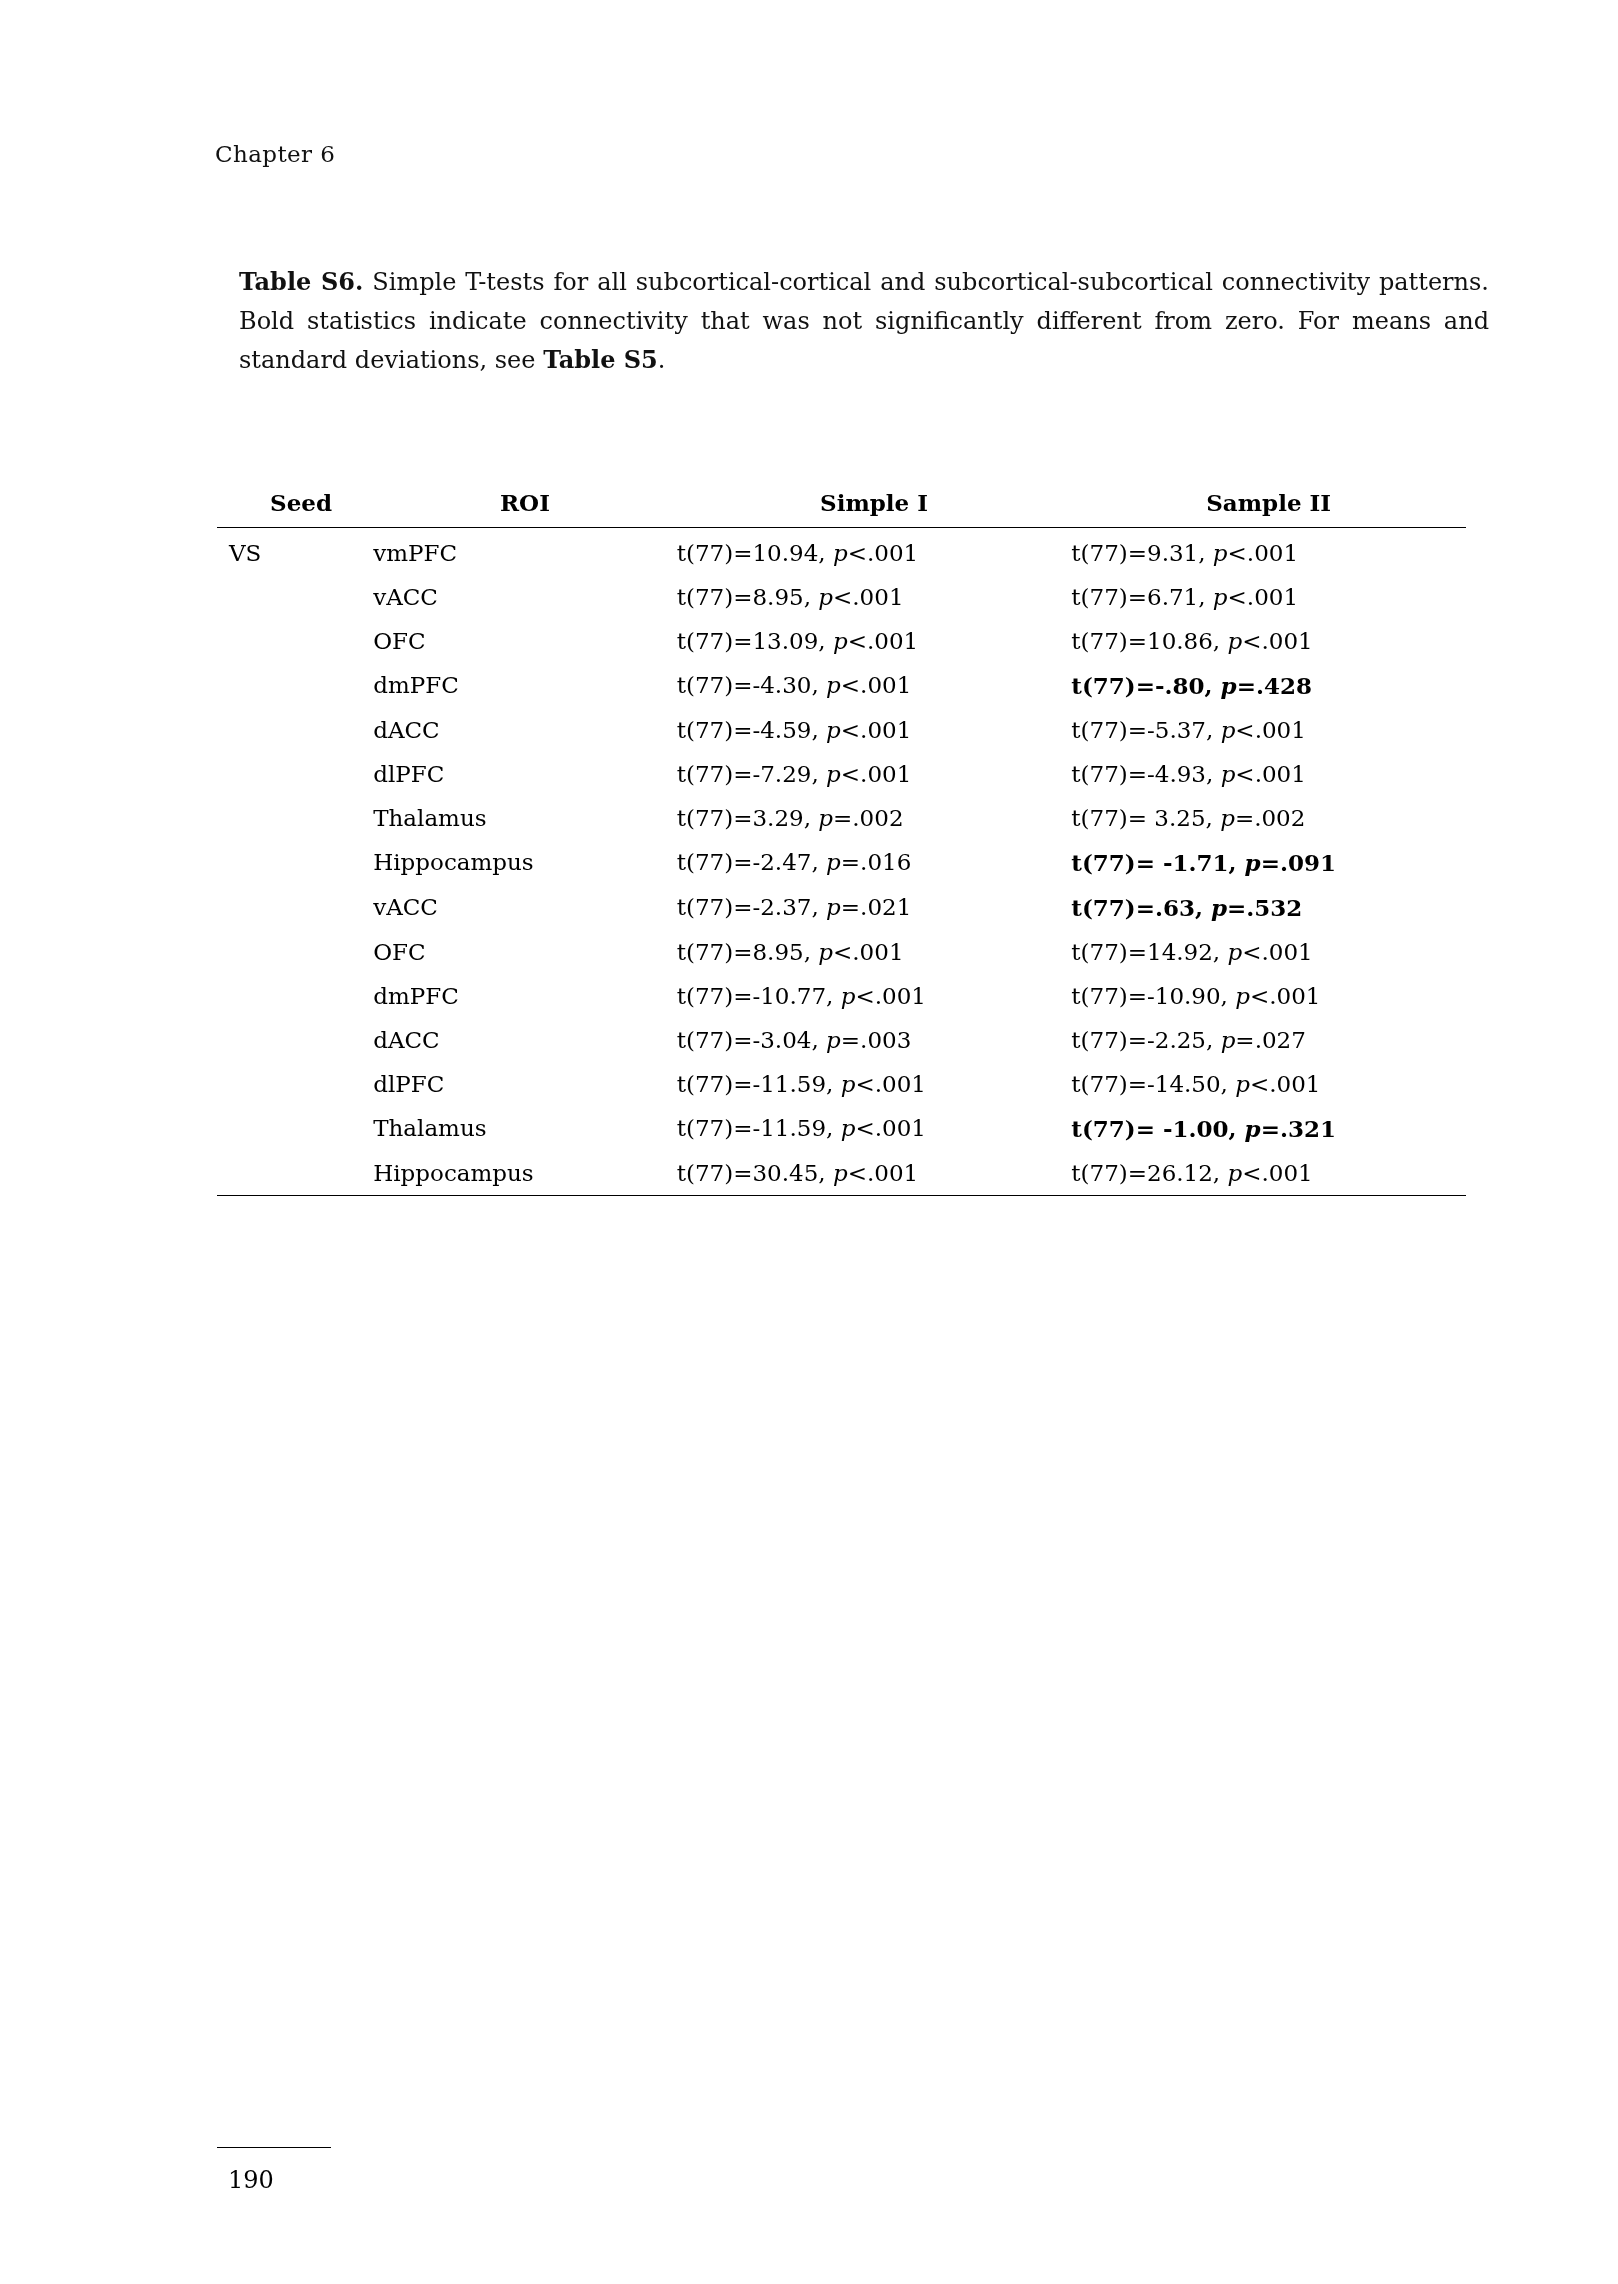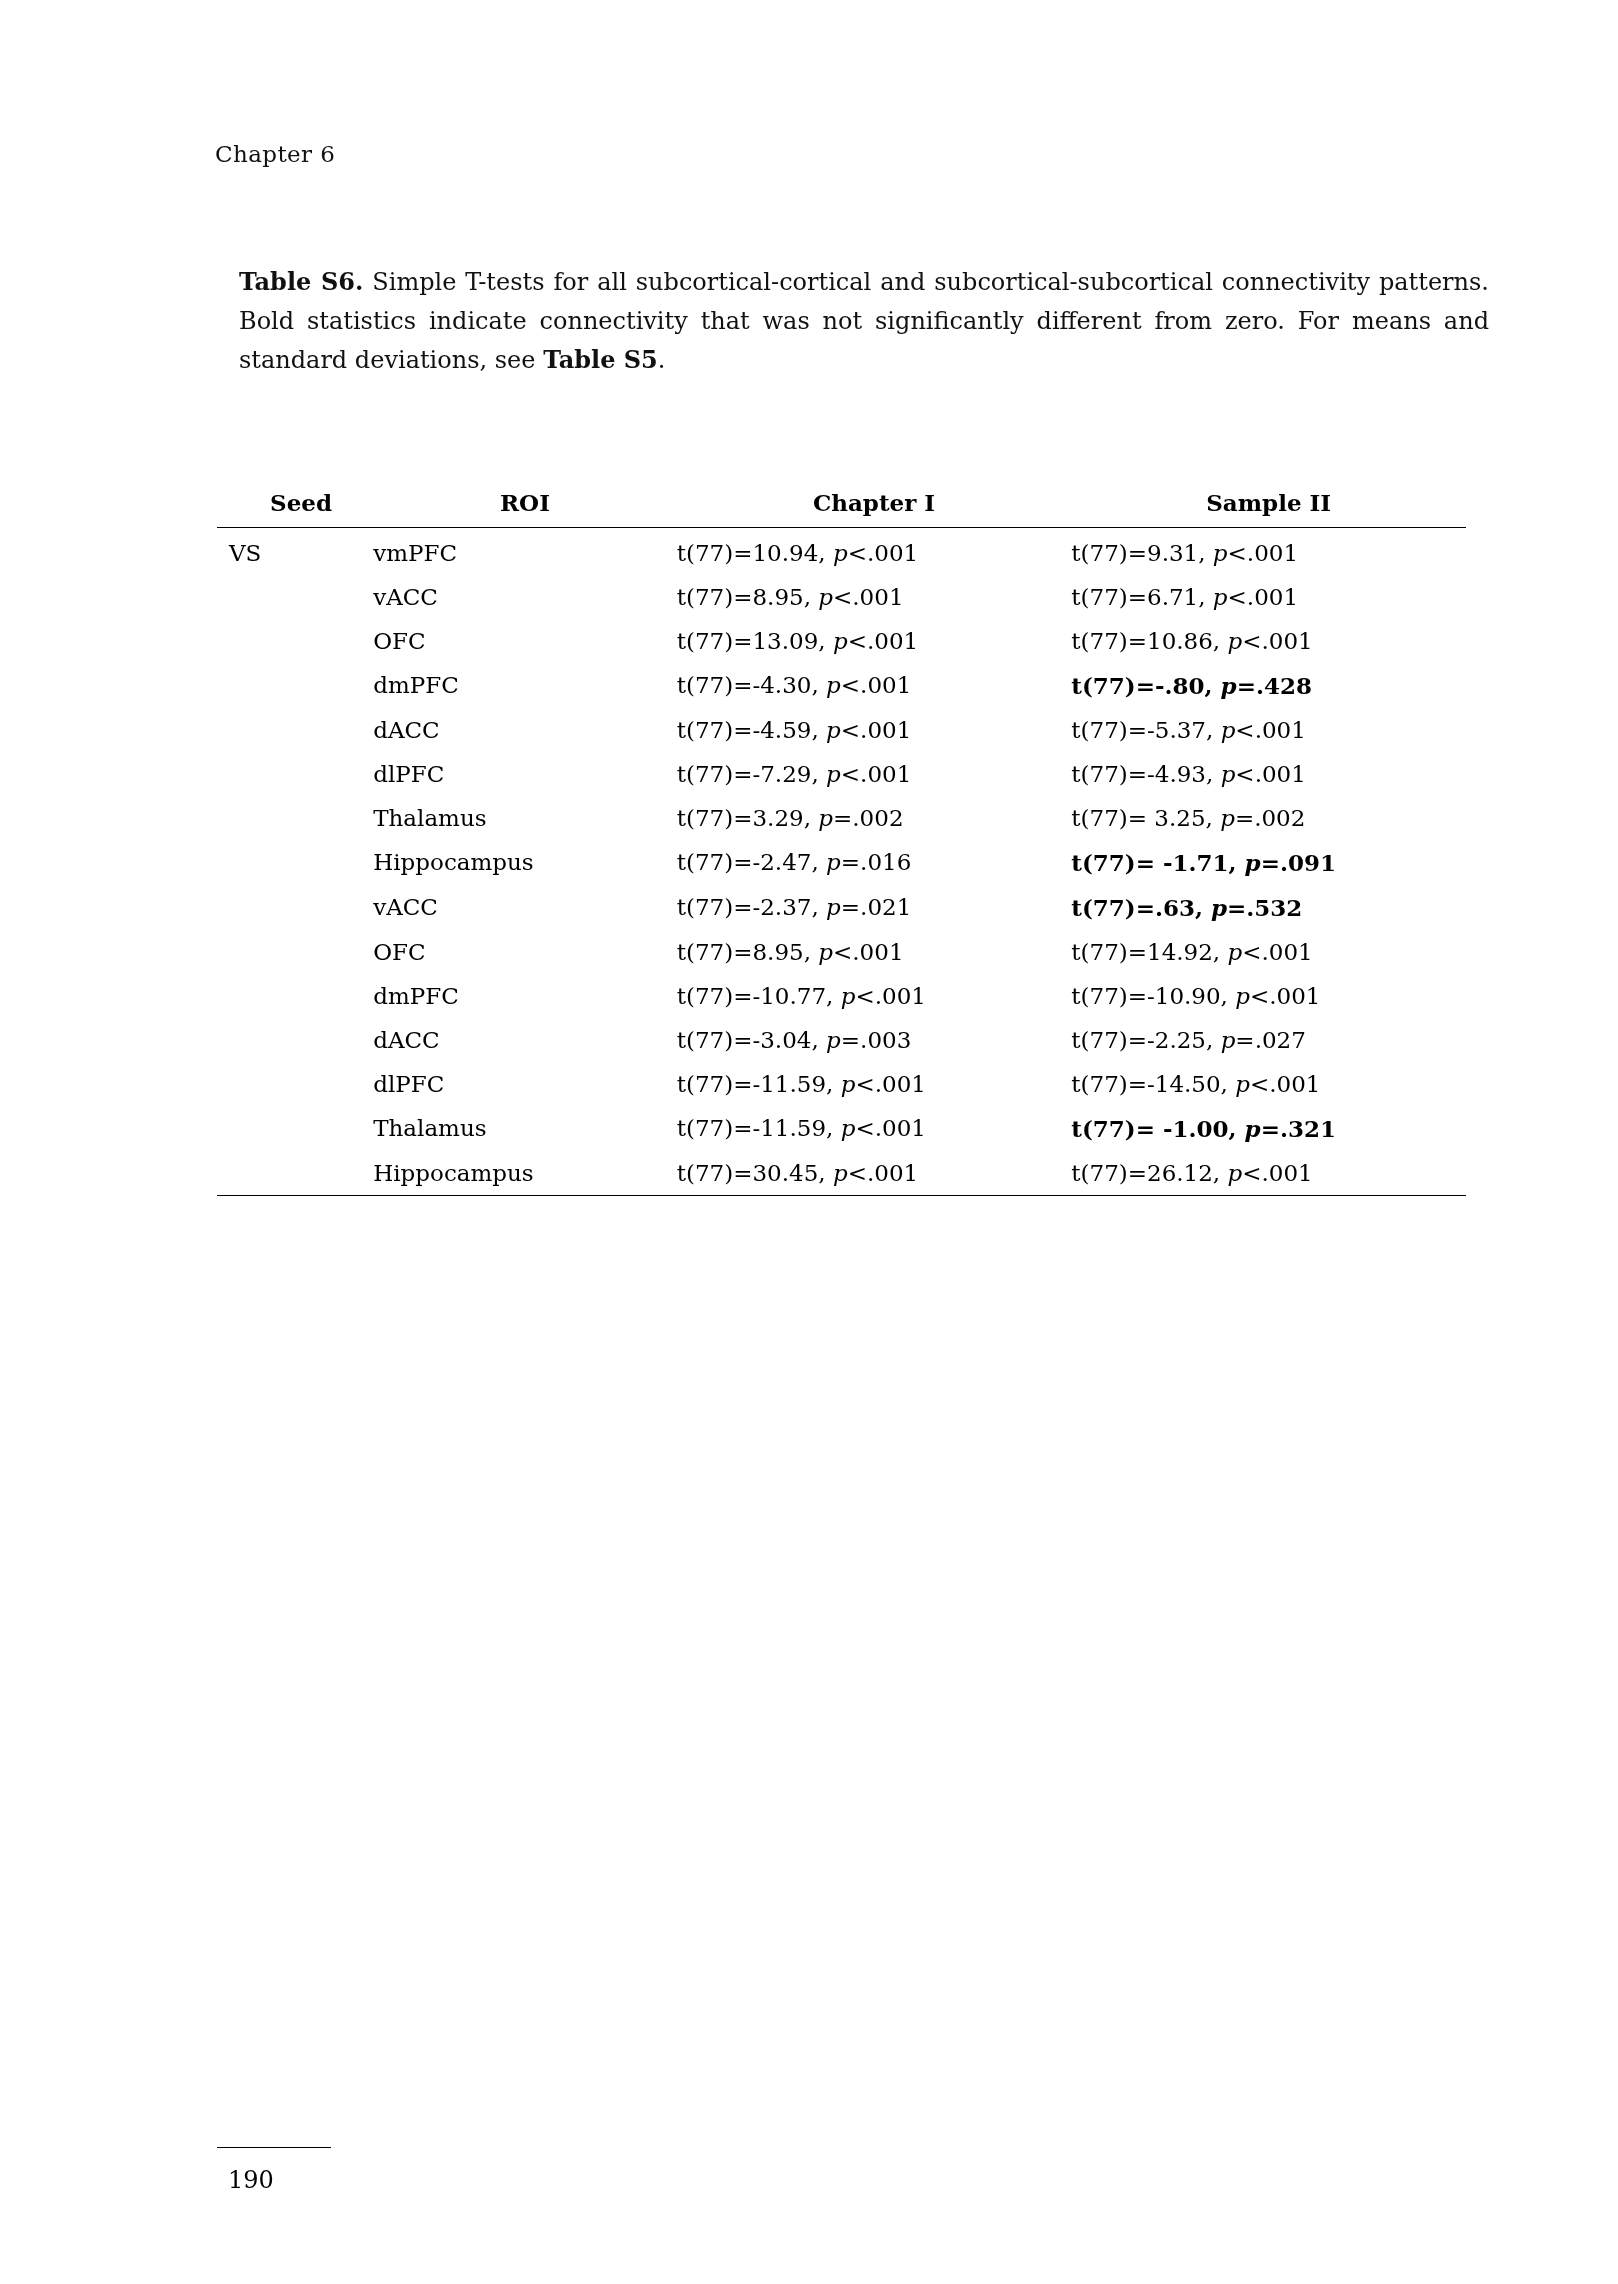--- a/index.html
+++ b/index.html
@@ -105,21 +105,21 @@
 
   <div class="caption">
     <b>Table S6.</b><span> Simple T-tests for all subcortical-cortical and subcortical-subcortical connectivity patterns. Bold statistics indicate connectivity that was not significantly different from zero. For means and standard deviations, see </span><b>Table S5</b><span>.</span>
   </div>
 
   <table class="stats">
     <thead>
       <tr class="head-row">
         <th class="col-seed">Seed</th>
         <th class="col-roi">ROI</th>
-        <th class="col-s1">Chapter I</th>
+        <th class="col-s1">Simple I</th>
         <th class="col-s2">Sample II</th>
       </tr>
     </thead>
     <tbody id="table-body">
         <tr class="group-start rule-thin-top">
           <td class="col-seed">VS</td>
           <td class="col-roi">vmPFC</td>
           <td class="col-s1"><span class="stat">t(77)=10.94, <i>p</i>&lt;.001</span></td>
           <td class="col-s2"><span class="stat">t(77)=9.31, <i>p</i>&lt;.001</span></td>
         </tr>

